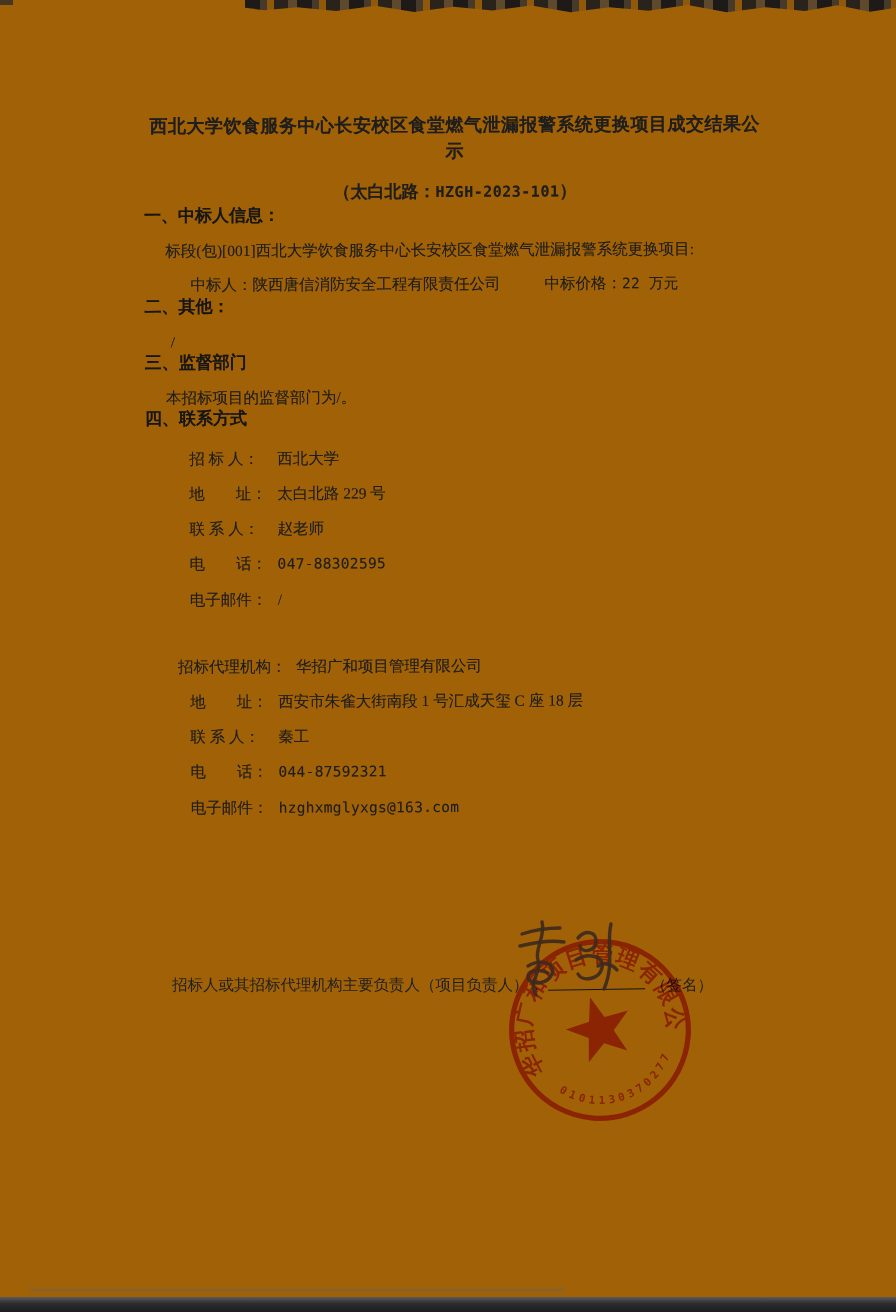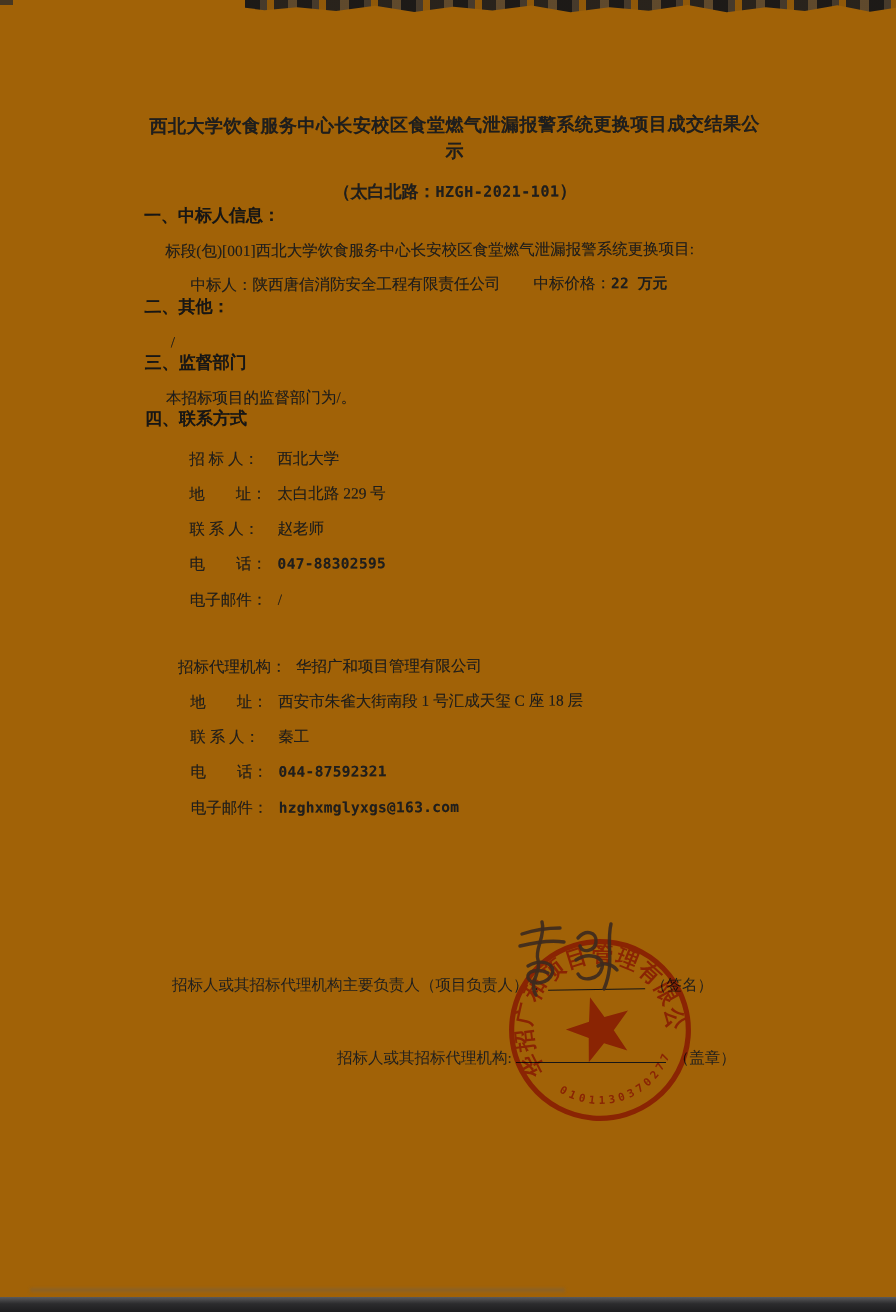--- a/index.html
+++ b/index.html
@@ -47,31 +47,31 @@
     margin:0;font-family:"Liberation Sans","DejaVu Sans",sans-serif;
     font-size:17px;font-weight:700;line-height:22px;color:#161616;
   }
   .sec1{margin-top:64px;}
   .sec2{margin-top:15px;}
   .sec3{margin-top:15px;}
   .sec4{margin-top:15px;}
   .bodyline{font-size:15.5px;line-height:21px;margin-top:13px;}
   .lot{padding-left:21px;}
   .winner{padding-left:46px;}
-  .price{margin-left:33px;}
+  .price{margin-left:44px;}
   .slash{padding-left:26px;}
   .superv{padding-left:21px;}
   .row{font-size:15.5px;line-height:21px;margin-top:14px;padding-left:32px;}
   .row:first-of-type{margin-top:0;}
   .rows-tenderer{margin-top:18px;}
   .rows-agency{margin-top:46px;}
   .rows-agency .row-first{margin-top:0;}
   .lbl{display:inline-block;min-width:88px;margin-left:12px;}
   .lbl-wide{display:inline-block;min-width:118px;}
-  .mono{font-family:"DejaVu Sans Mono","Liberation Mono",monospace;font-size:14.5px;letter-spacing:.3px;font-weight:bold;}
+  .mono{font-family:"DejaVu Sans Mono","Liberation Mono",monospace;font-size:14.5px;letter-spacing:.3px;}
 
   
   .signoff1{position:absolute;left:172px;top:973px;font-size:15.5px;line-height:22px;white-space:nowrap;}
   .signoff2{position:absolute;left:337px;top:1046px;font-size:15.5px;line-height:22px;white-space:nowrap;}
   .sig-line{display:inline-block;width:97px;border-bottom:1.8px solid #161616;height:16px;
     vertical-align:baseline;margin:0 6px 0 4px;transform:rotate(-.8deg);}
   .stamp-line{display:inline-block;width:150px;border-bottom:1.8px solid #161616;height:16px;
     vertical-align:baseline;margin:0 8px 0 4px;}
 
   
@@ -92,21 +92,21 @@
 <body>
 
 <div class="page">
 
   <div class="tear-top"></div>
   <div class="corner-mark"></div>
 
   <div class="doc">
 
     <div class="title">西北大学饮食服务中心长安校区食堂燃气泄漏报警系统更换项目成交结果公示</div>
-    <div class="subtitle"><span>（太白北路：</span><span class="code">HZGH-2021-101</span><span>）</span></div>
+    <div class="subtitle"><span>（太白北路：</span><span class="code">HZGH-2023-101</span><span>）</span></div>
 
     <h2 class="sec sec1">一、中标人信息：</h2>
     <div class="bodyline lot">标段(包)[001]西北大学饮食服务中心长安校区食堂燃气泄漏报警系统更换项目:</div>
     <div class="bodyline winner">
       <span>中标人：</span><span>陕西唐信消防安全工程有限责任公司</span><span class="price">中标价格：</span><span class="mono">22 万元</span>
     </div>
 
     <h2 class="sec sec2">二、其他：</h2>
     <div class="bodyline slash">/</div>
 
@@ -128,23 +128,20 @@
       <div class="row"><span class="lbl">地　　址：</span><span>西安市朱雀大街南段 1 号汇成天玺 C 座 18 层</span></div>
       <div class="row"><span class="lbl">联 系 人：</span><span>秦工</span></div>
       <div class="row"><span class="lbl">电　　话：</span><span class="mono">044-87592321</span></div>
       <div class="row"><span class="lbl">电子邮件：</span><span class="mono">hzghxmglyxgs@163.com</span></div>
     </div>
   </div>
 
   <div class="signoff1">
     <span>招标人或其招标代理机构主要负责人（项目负责人）：</span><span class="sig-line"></span><span>（签名）</span>
   </div>
-  <div class="signoff2">
-    <span>招标人或其招标代理机构:</span><span class="stamp-line"></span><span>（盖章）</span>
-  </div>
 
   <svg class="signature" viewBox="0 0 122 86" aria-hidden="true">
     <path d="M30,6 C34,20 22,34 26,44 C30,56 16,66 24,79"></path>
     <path d="M10,18 C22,14 36,12 48,12"></path>
     <path d="M8,30 C24,26 40,24 52,26"></path>
     <path d="M16,50 C30,42 44,48 40,58 C36,68 20,70 16,62 C14,55 26,52 36,57"></path>
     <path d="M66,22 C74,13 85,16 84,26 C83,35 70,38 68,30"></path>
     <path d="M64,44 C76,36 93,40 90,52 C87,64 70,66 66,58"></path>
     <path d="M99,8 C94,28 103,48 92,73"></path>
     <path d="M86,50 C92,46 100,48 105,54"></path>

